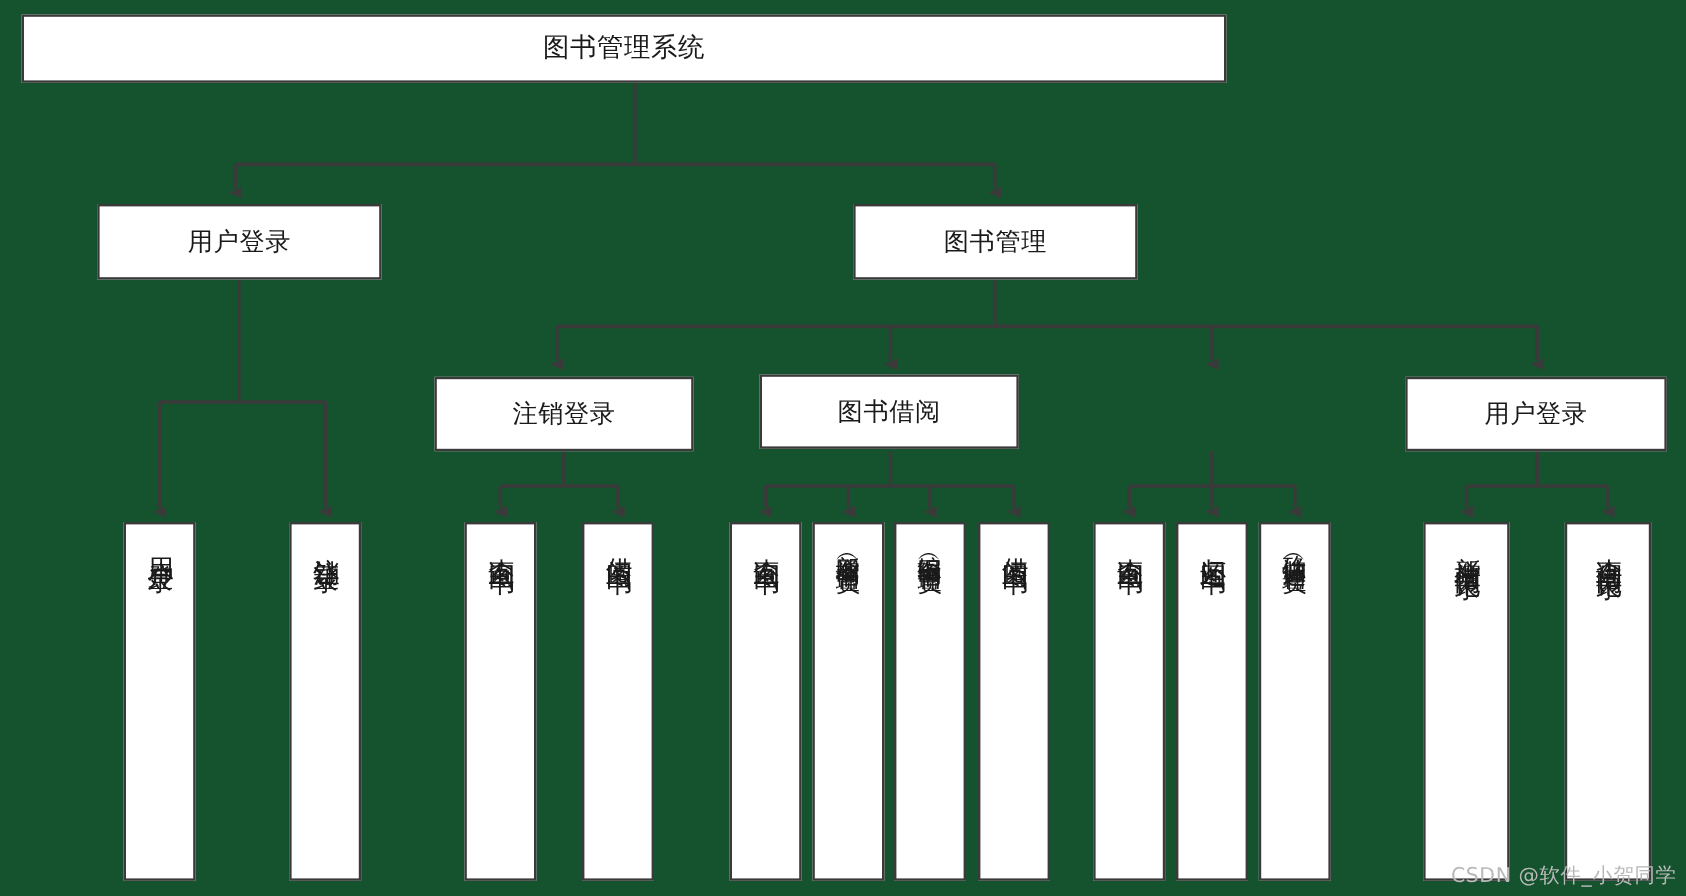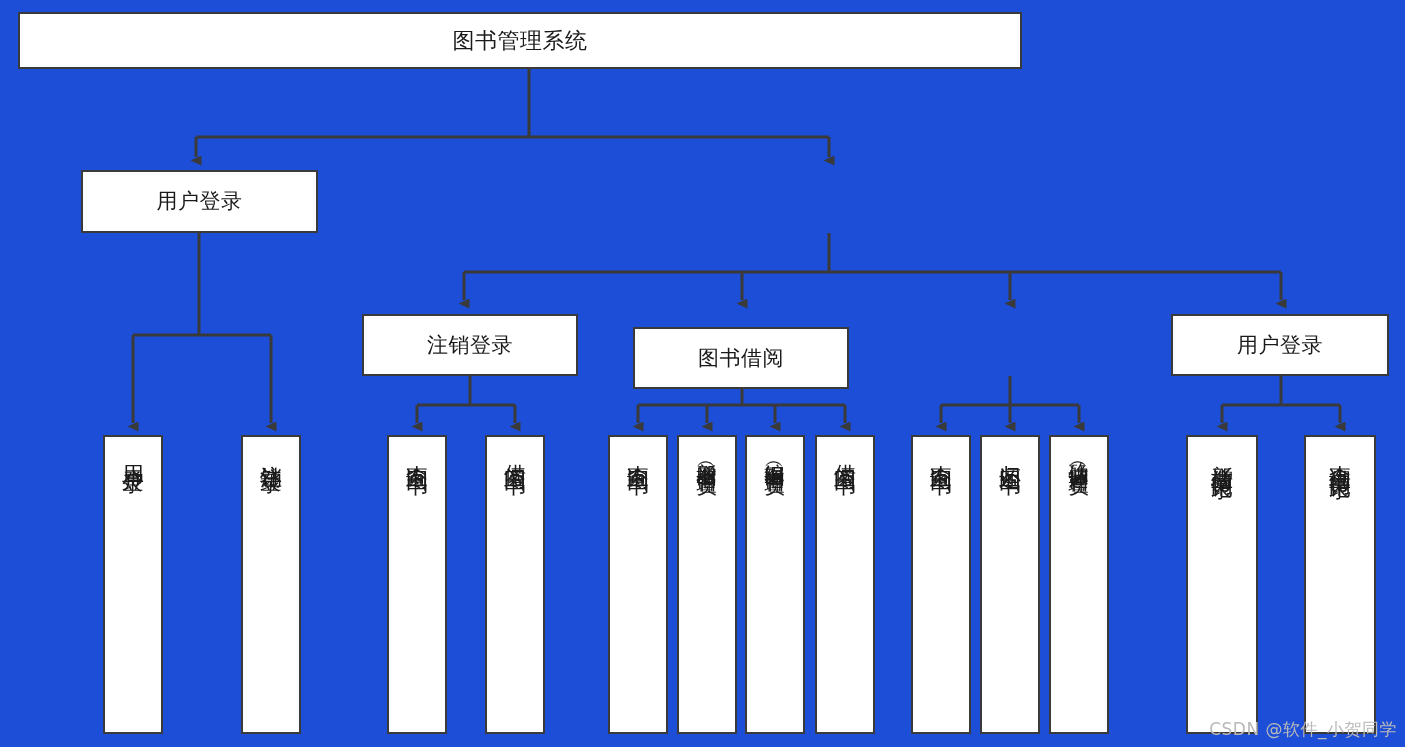--- a/index.html
+++ b/index.html
@@ -5,21 +5,21 @@
 <style>
   html,body{margin:0;padding:0;background:#ffffff;}
   body{
     font-family:"DejaVu Sans","Liberation Sans",sans-serif;
     -webkit-font-smoothing:antialiased;
   }
   #canvas{
     position:relative;
     width:1405px;
     height:747px;
-    background:#1d4ed8;
+    background:#14532d;
     overflow:hidden;
   }
   #wires{
     position:absolute;
     left:0;top:0;
     width:1405px;height:747px;
     pointer-events:none;
   }
   .node{
     position:absolute;
@@ -129,25 +129,28 @@
     </g>
   </svg>
 
   <div class="node h" id="node-root" style="left:18px;top:12px;width:1004px;height:57px;">
     <span class="label">图书管理系统</span>
   </div>
 
   <div class="node h" style="left:81px;top:170px;width:237px;height:63px;">
     <span class="label">用户登录</span>
   </div>
+  <div class="node h" style="left:711px;top:170px;width:237px;height:63px;">
+    <span class="label">图书管理</span>
+  </div>
 
   <div class="node h" style="left:362px;top:314px;width:216px;height:62px;">
     <span class="label">注销登录</span>
   </div>
-  <div class="node h" style="left:633px;top:327px;width:216px;height:62px;">
+  <div class="node h" style="left:633px;top:312px;width:216px;height:62px;">
     <span class="label">图书借阅</span>
   </div>
   <div class="node h" style="left:1171px;top:314px;width:218px;height:62px;">
     <span class="label">用户登录</span>
   </div>
 
   <div class="node v" style="left:103px;top:435px;width:60px;height:299px;">
     <span class="label">用户登录</span>
   </div>
   <div class="node v" style="left:241px;top:435px;width:60px;height:299px;">

